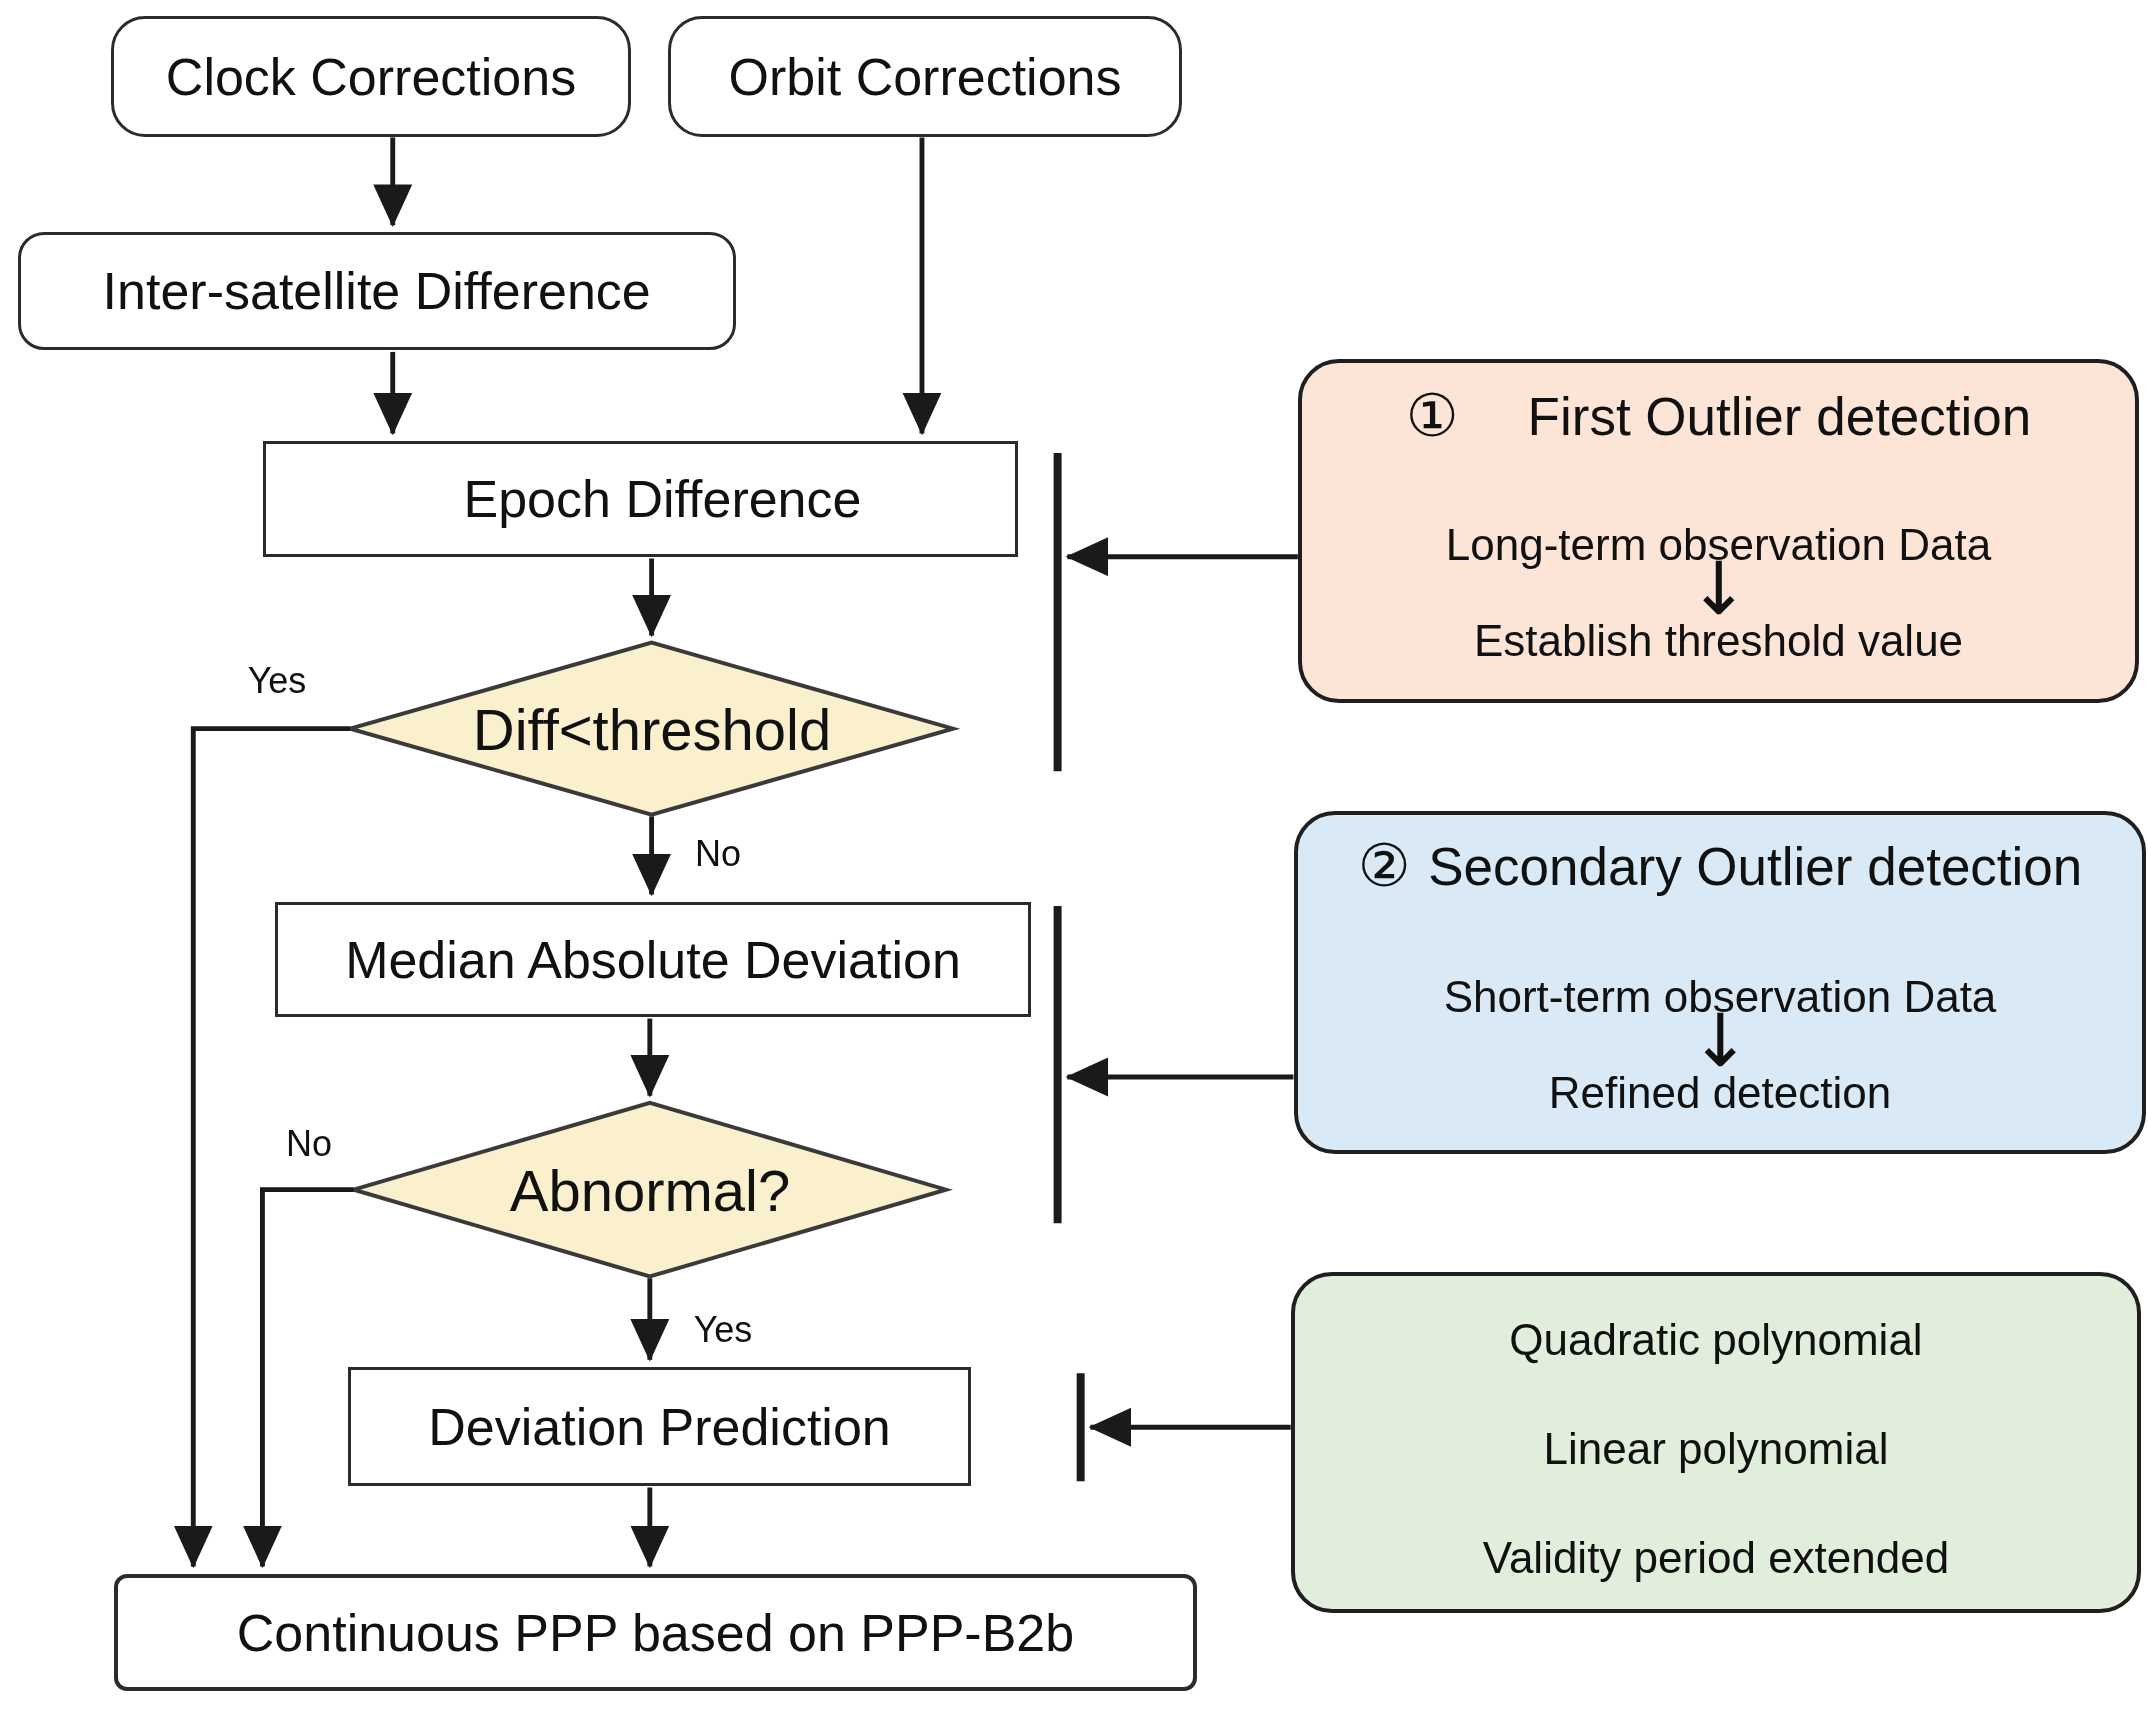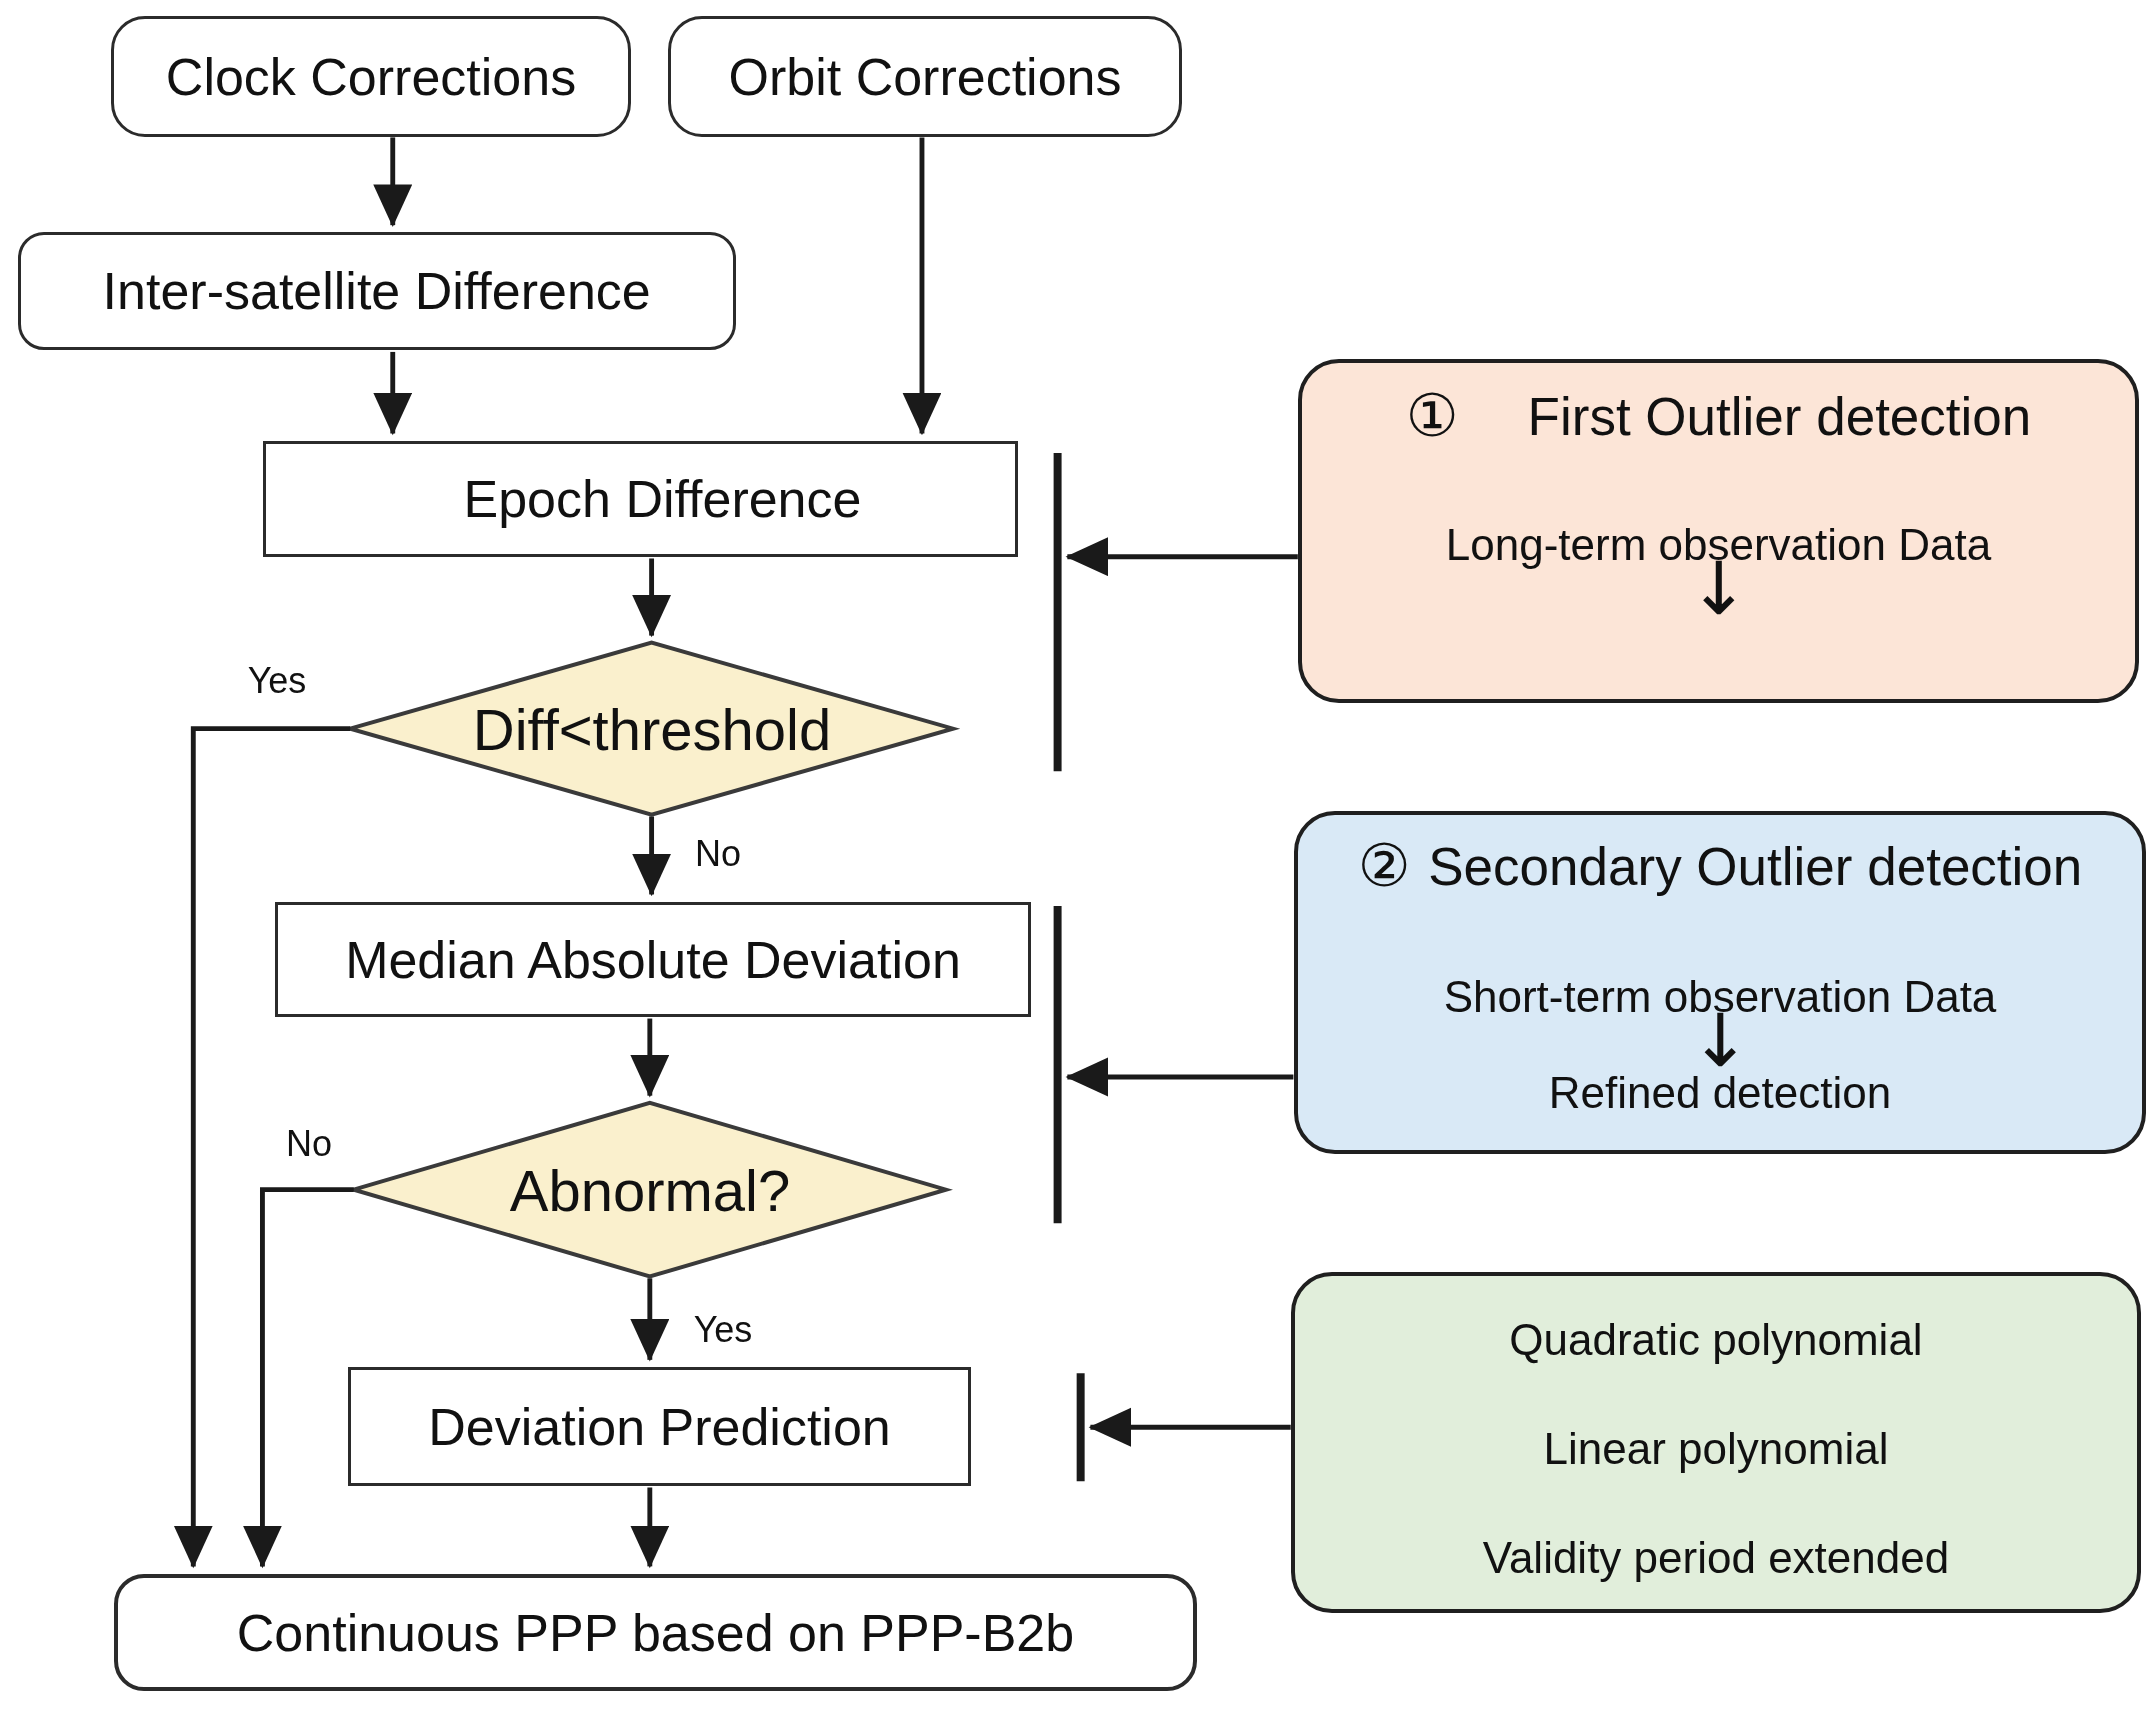--- a/index.html
+++ b/index.html
@@ -115,36 +115,37 @@
   <div class="node" style="left:275px;top:902px;width:756px;height:115px;">
     <span>Median Absolute Deviation</span>
   </div>
 
   <div class="diamond-label" style="left:650px;top:1190px;">Abnormal?</div>
 
   <div class="node" style="left:348px;top:1367px;width:623px;height:119px;">
     <span>Deviation Prediction</span>
   </div>
 
-  <div class="node rounded-bottom" style="left:114px;top:1574px;width:1083px;height:117px;">
+  <div class="node rounded-bottom" style="left:114px;top:1574px;width:1083px;height:117px;border-radius:13px;">
     <span>Continuous PPP based on PPP-B2b</span>
   </div>
 
   <div class="edge-label" style="left:277px;top:681px;">Yes</div>
   <div class="edge-label" style="left:718px;top:854px;">No</div>
   <div class="edge-label" style="left:309px;top:1144px;">No</div>
   <div class="edge-label" style="left:723px;top:1330px;">Yes</div>
 
   <div class="sidebox peach" style="left:1298px;top:359px;width:841px;height:344px;">
     <div class="titlerow gap-wide" style="top:17px;">
       <span class="badge">①</span>
       <span>First Outlier detection</span>
     </div>
     <div class="sideline" style="top:147px;">Long-term observation Data</div>
     <div class="down-glyph" style="top:186px;">↓</div>
+    <div class="sideline" style="top:243px;">Establish threshold value</div>
   </div>
 
   <div class="sidebox blue" style="left:1294px;top:811px;width:852px;height:343px;">
     <div class="titlerow gap-narrow" style="top:15px;">
       <span class="badge">②</span>
       <span>Secondary Outlier detection</span>
     </div>
     <div class="sideline" style="top:147px;">Short-term observation Data</div>
     <div class="down-glyph" style="top:186px;">↓</div>
     <div class="sideline" style="top:243px;">Refined detection</div>

